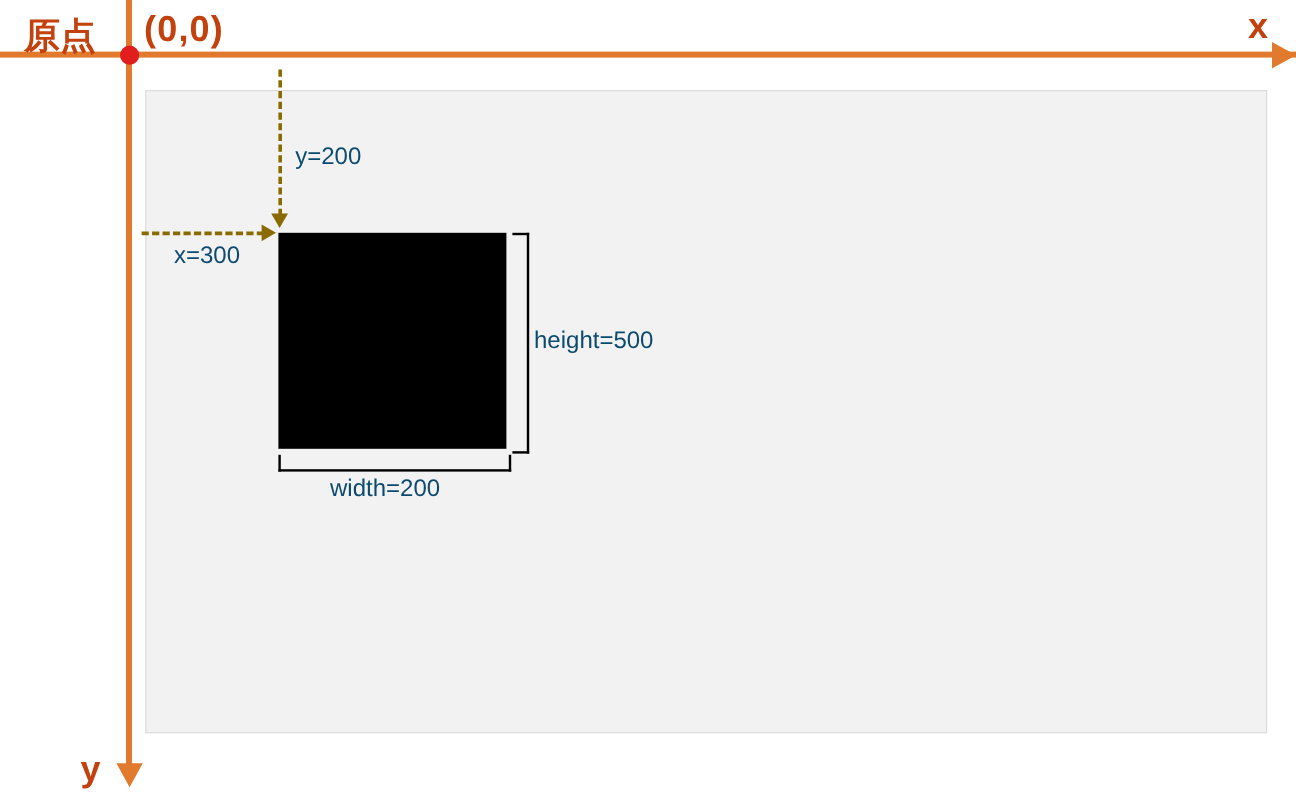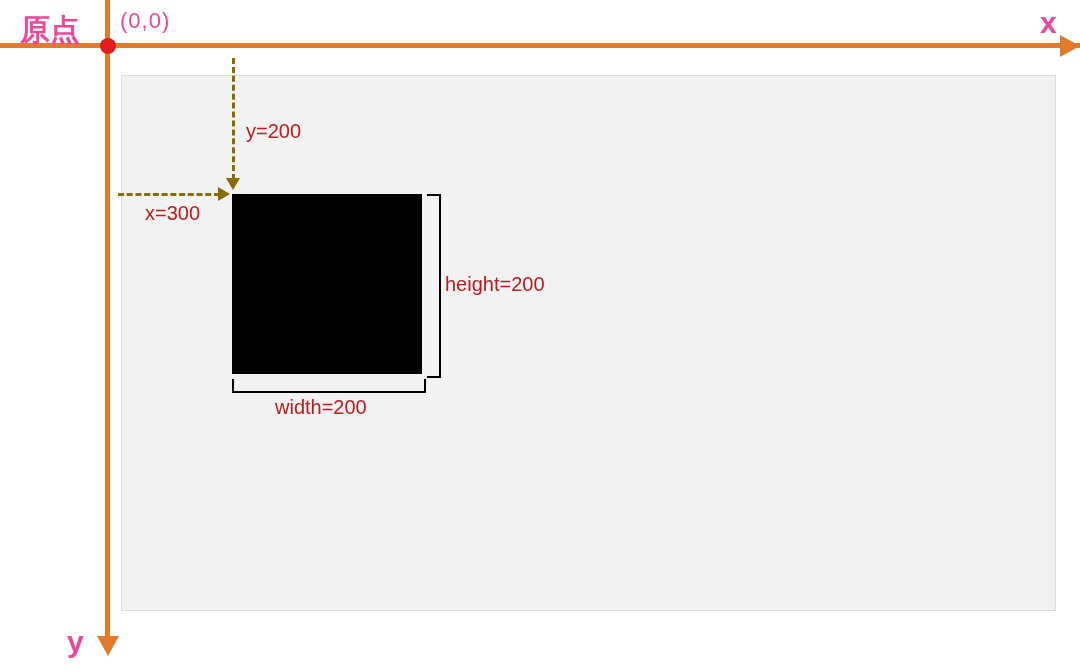--- a/index.html
+++ b/index.html
@@ -68,26 +68,26 @@
   .origin-dot {
     position: absolute;
     width: 16px;
     height: 16px;
     background: #e11d1d;
     border-radius: 50%;
   }
   
   .lbl {
     position: absolute;
-    color: #ec4899;
+    color: #c2410c;
     white-space: nowrap;
   }
   .lbl.big { font-size: 30px; font-weight: 700; }
-  .lbl.coord { font-size: 22px; font-weight: 400; letter-spacing: 1px; }
-  .lbl.small { font-size: 20px; font-weight: 400; color: #b91c1c; }
+  .lbl.coord { font-size: 30px; font-weight: 700; letter-spacing: 1px; }
+  .lbl.small { font-size: 20px; font-weight: 400; color: #0c4a6e; }
   
   .leader-h, .leader-v {
     position: absolute;
   }
   .leader-h {
     border-top: 3px dashed #8a6b00;
     height: 0;
   }
   .leader-v {
     border-left: 3px dashed #8a6b00;
@@ -153,15 +153,15 @@
   <div class="leader-v" style="left:232px; top:58px; height:122px;"></div>
   <div class="leader-arrow-down" style="left:226px; top:178px;"></div>
   <div class="lbl small" style="left:246px; top:120px;">y=200</div>
 
   <div class="leader-h" style="left:118px; top:193px; width:102px;"></div>
   <div class="leader-arrow-right" style="left:218px; top:187px;"></div>
   <div class="lbl small" style="left:145px; top:202px;">x=300</div>
 
   <div class="lbl small" style="left:275px; top:396px;">width=200</div>
 
-  <div class="lbl small" style="left:445px; top:273px;">height=200</div>
+  <div class="lbl small" style="left:445px; top:273px;">height=500</div>
 
 </div>
 
 </body></html>

